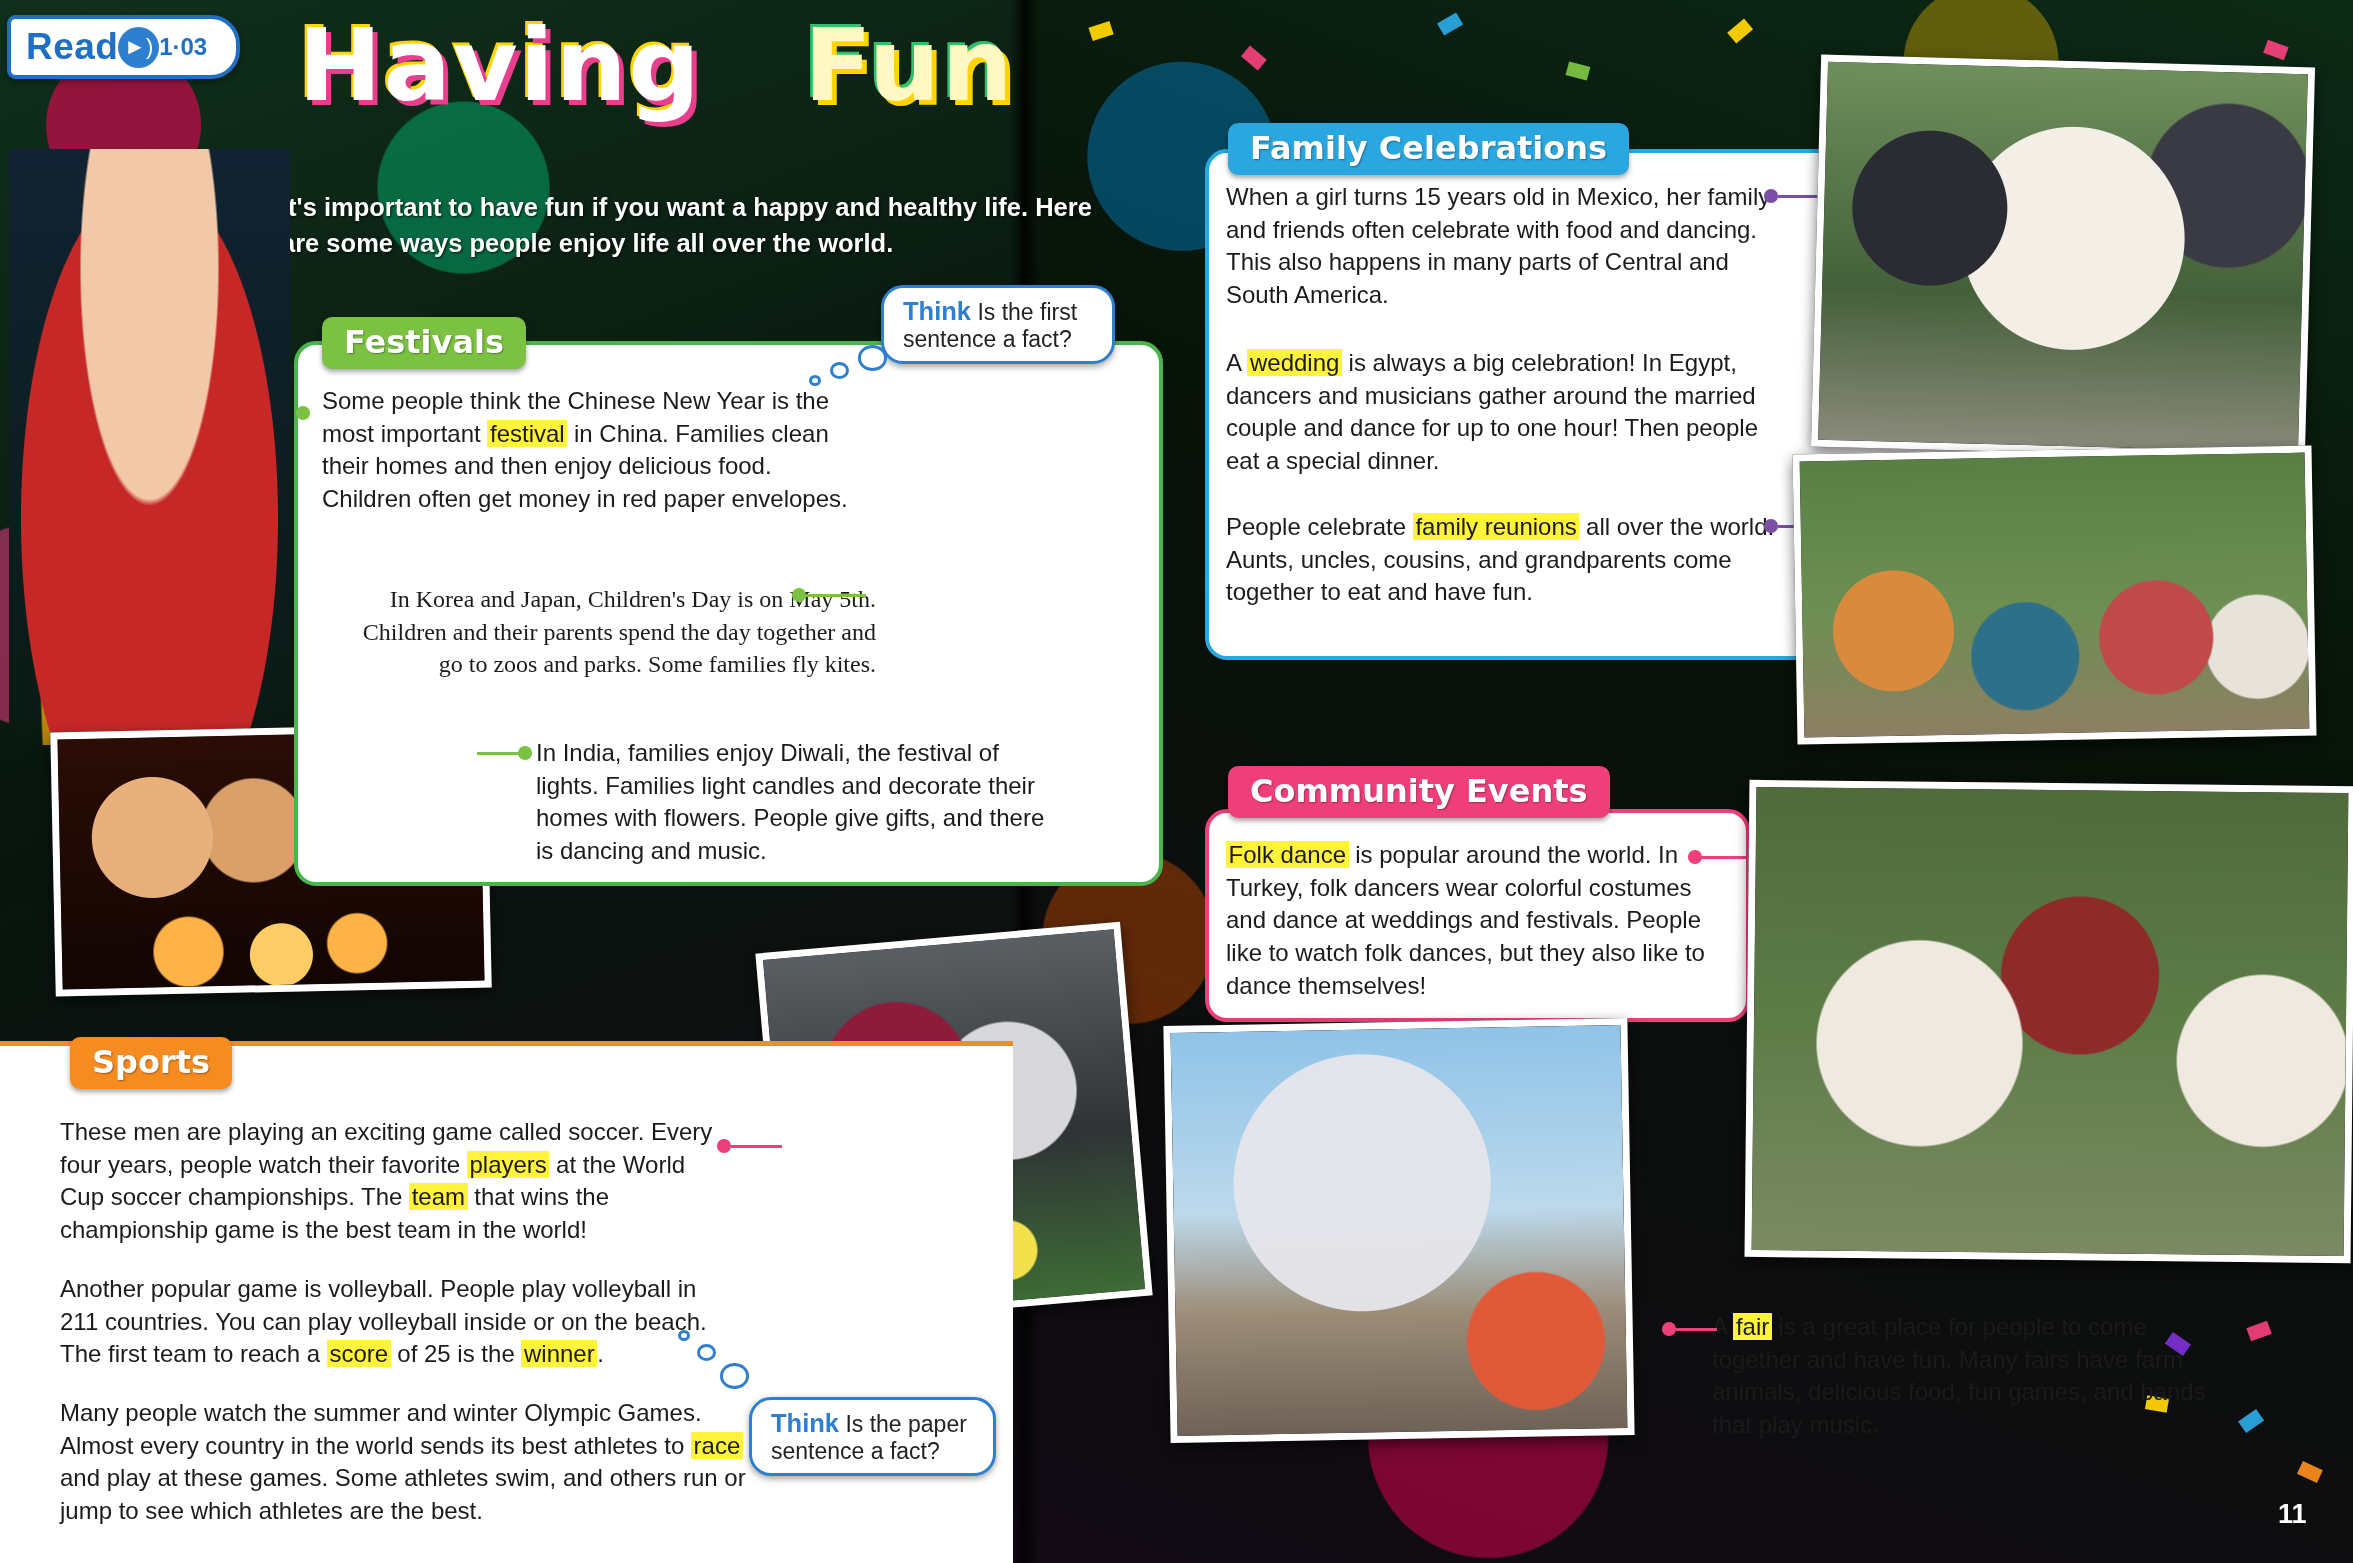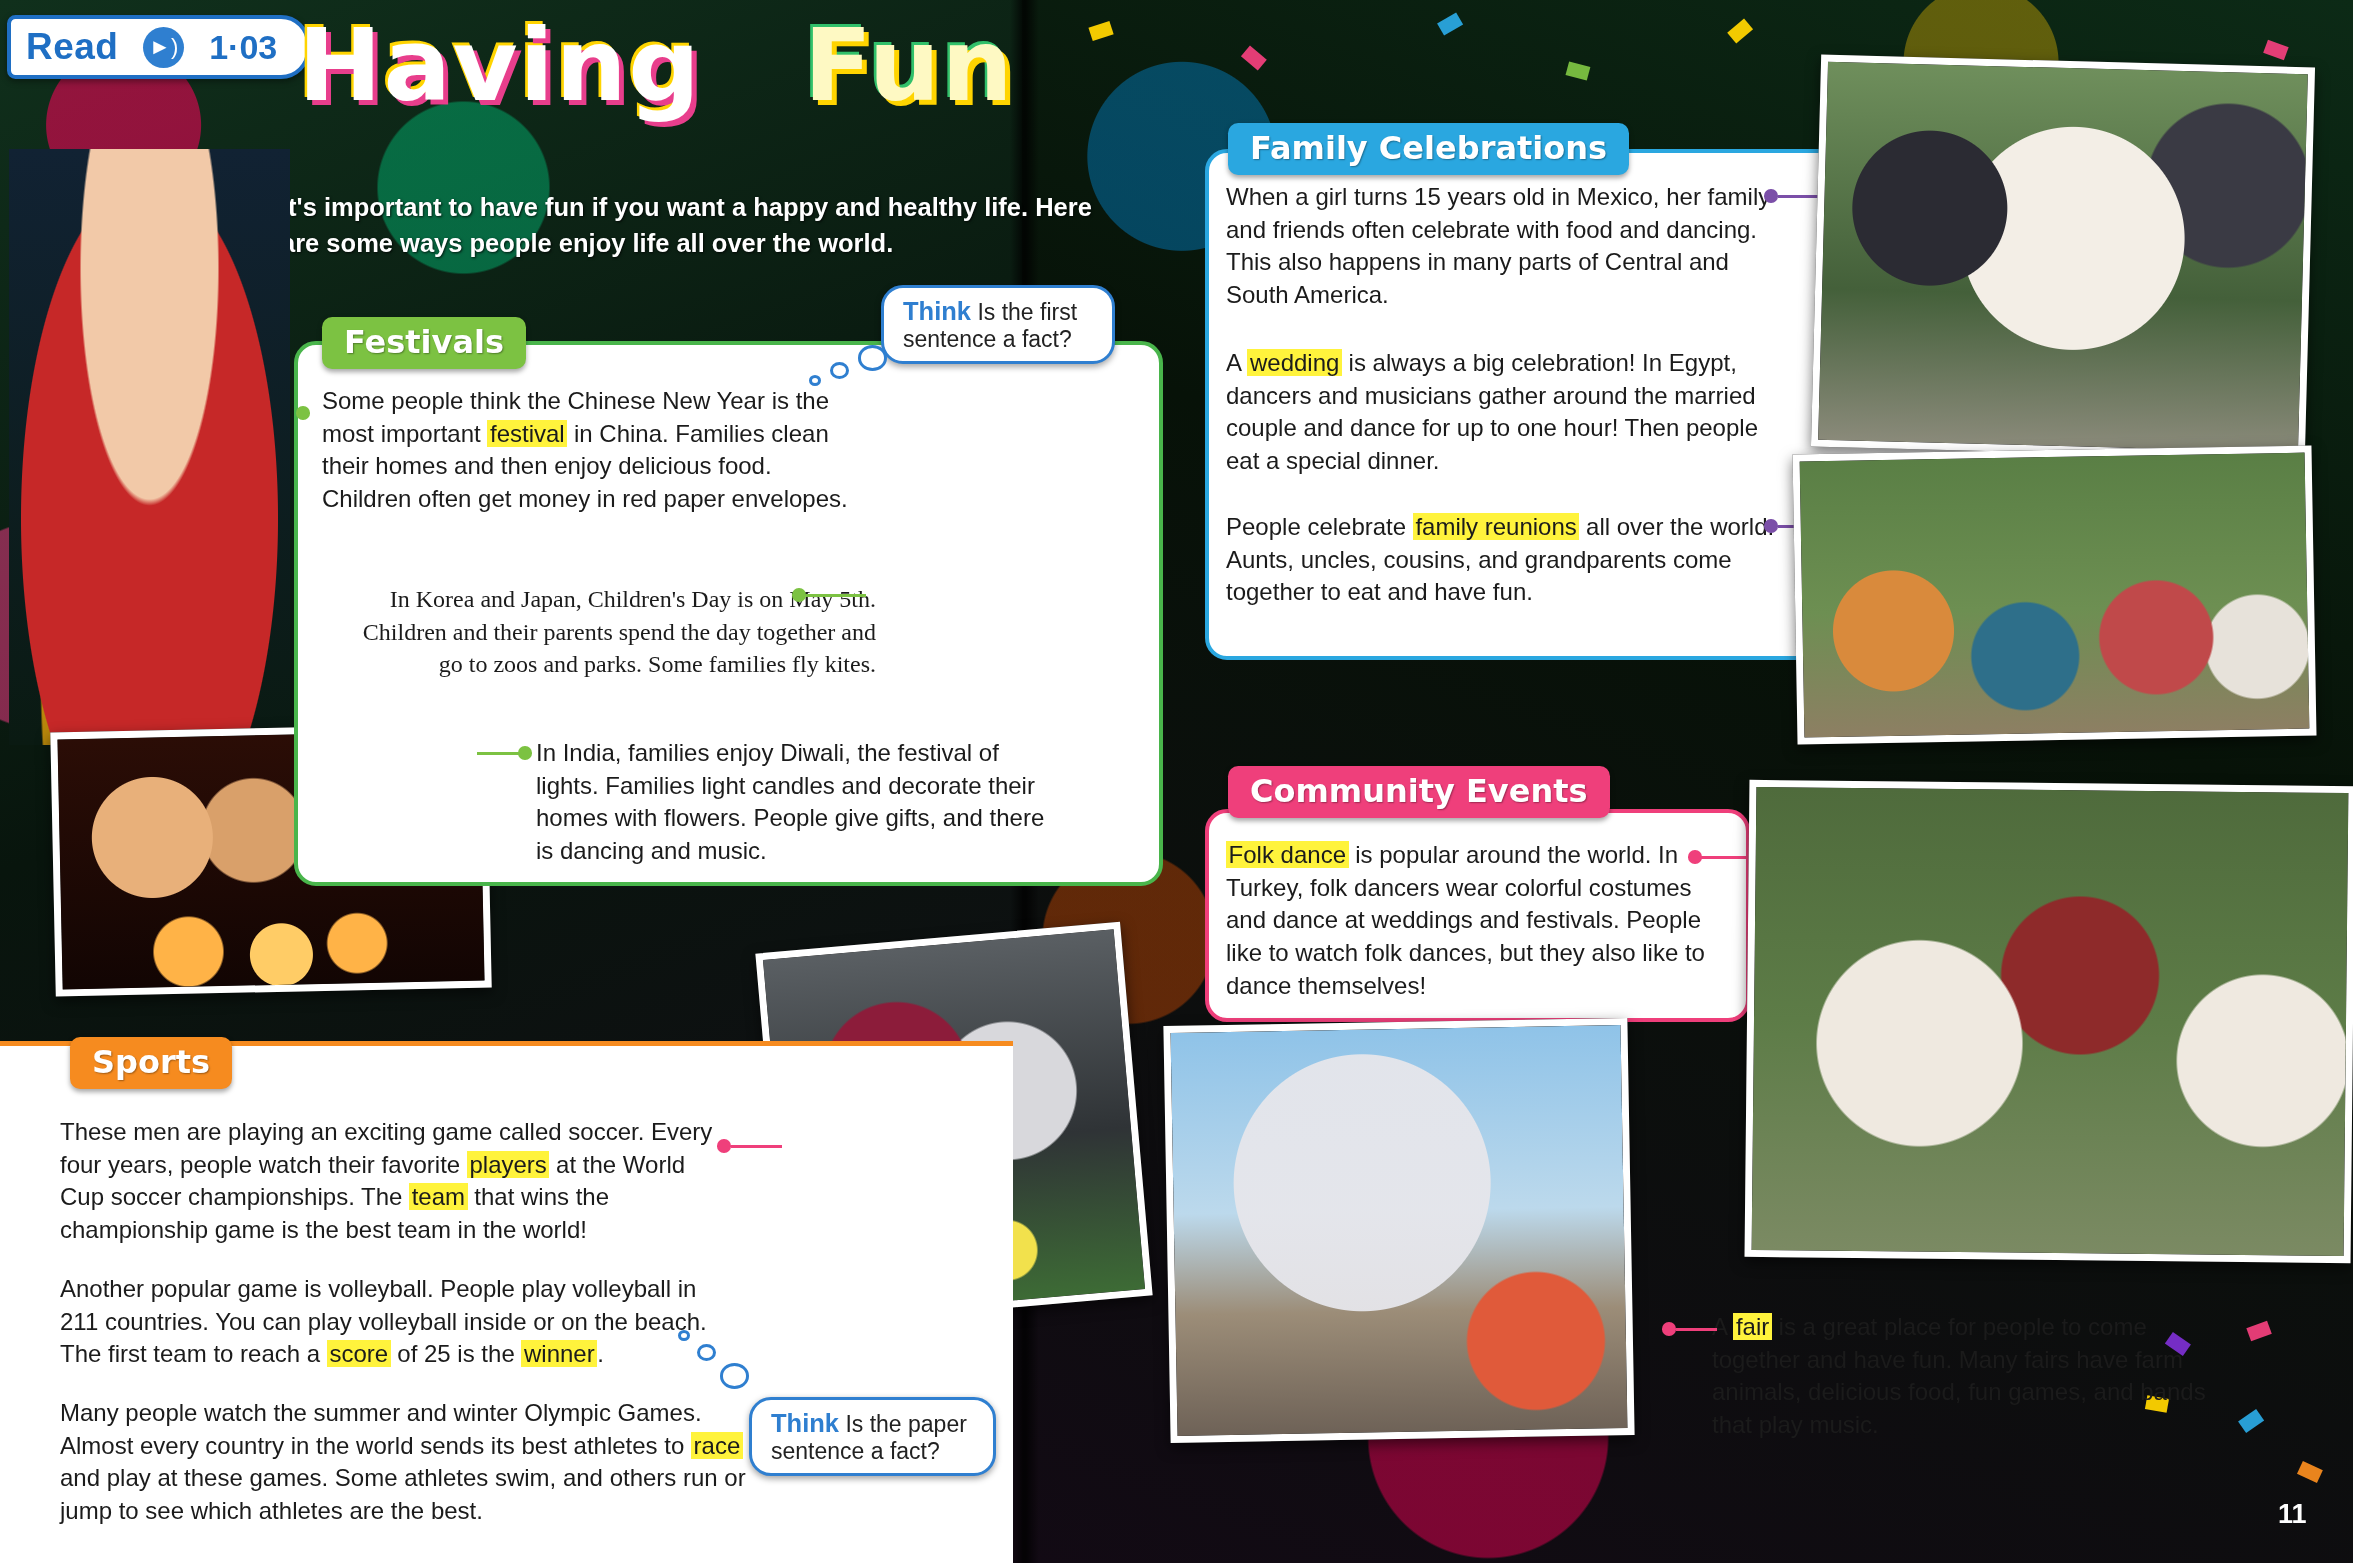--- a/index.html
+++ b/index.html
@@ -39,33 +39,33 @@
     position: absolute; left: 1010px; top: 0; width: 29px; height: 1563px;
     background: linear-gradient(90deg, rgba(0,0,0,0) 0%, rgba(0,0,0,.75) 45%, rgba(0,0,0,.75) 55%, rgba(0,0,0,0) 100%);
   }
 
   
   .confetti { position: absolute; width: 22px; height: 13.6px; opacity: .95; }
 
   
   .read-tab {
     position: absolute; left: 6.8px; top: 15.3px;
-    display: flex; align-items: center; gap: 25px;
+    display: flex; align-items: center; gap: 0;
     background: #fff; border: 4.3px solid #1f6fc4;
     border-radius: 8.5px 29px 29px 8.5px;
     padding: 6.8px 29px 6.8px 15.3px;
     box-shadow: 0 2.6px 6.8px rgba(0,0,0,.4);
   }
   .read-tab .lbl { color: #1f6fc4; font-size: 37px; font-weight: bold; letter-spacing: 0.4px; }
   .spk {
     width: 41px; height: 41px; border-radius: 50%;
     background: #2f7fd0; display: flex; align-items: center; justify-content: center;
     color: #fff; font-size: 22px;
   }
-  .track { color: #1f6fc4; font-size: 34px; font-weight: bold; }
+  .track { color: #1f6fc4; font-size: 24px; font-weight: bold; }
 
   .title {
     position: absolute; left: 298px; top: 6.8px;
     font-size: 100px; font-weight: bold; letter-spacing: 1.7px;
     font-family: "DejaVu Sans", sans-serif;
   }
   .title span { display: inline-block; }
   .title .c1 { color: #ffffff; text-shadow: 5.1px 5.1px 0 #e83e8c, -2.6px -2.6px 0 #ffd400; }
   .title .c3 { color: #fef9c3; text-shadow: 5.1px 5.1px 0 #ffd400, -2.6px -2.6px 0 #31c06a; }
 

